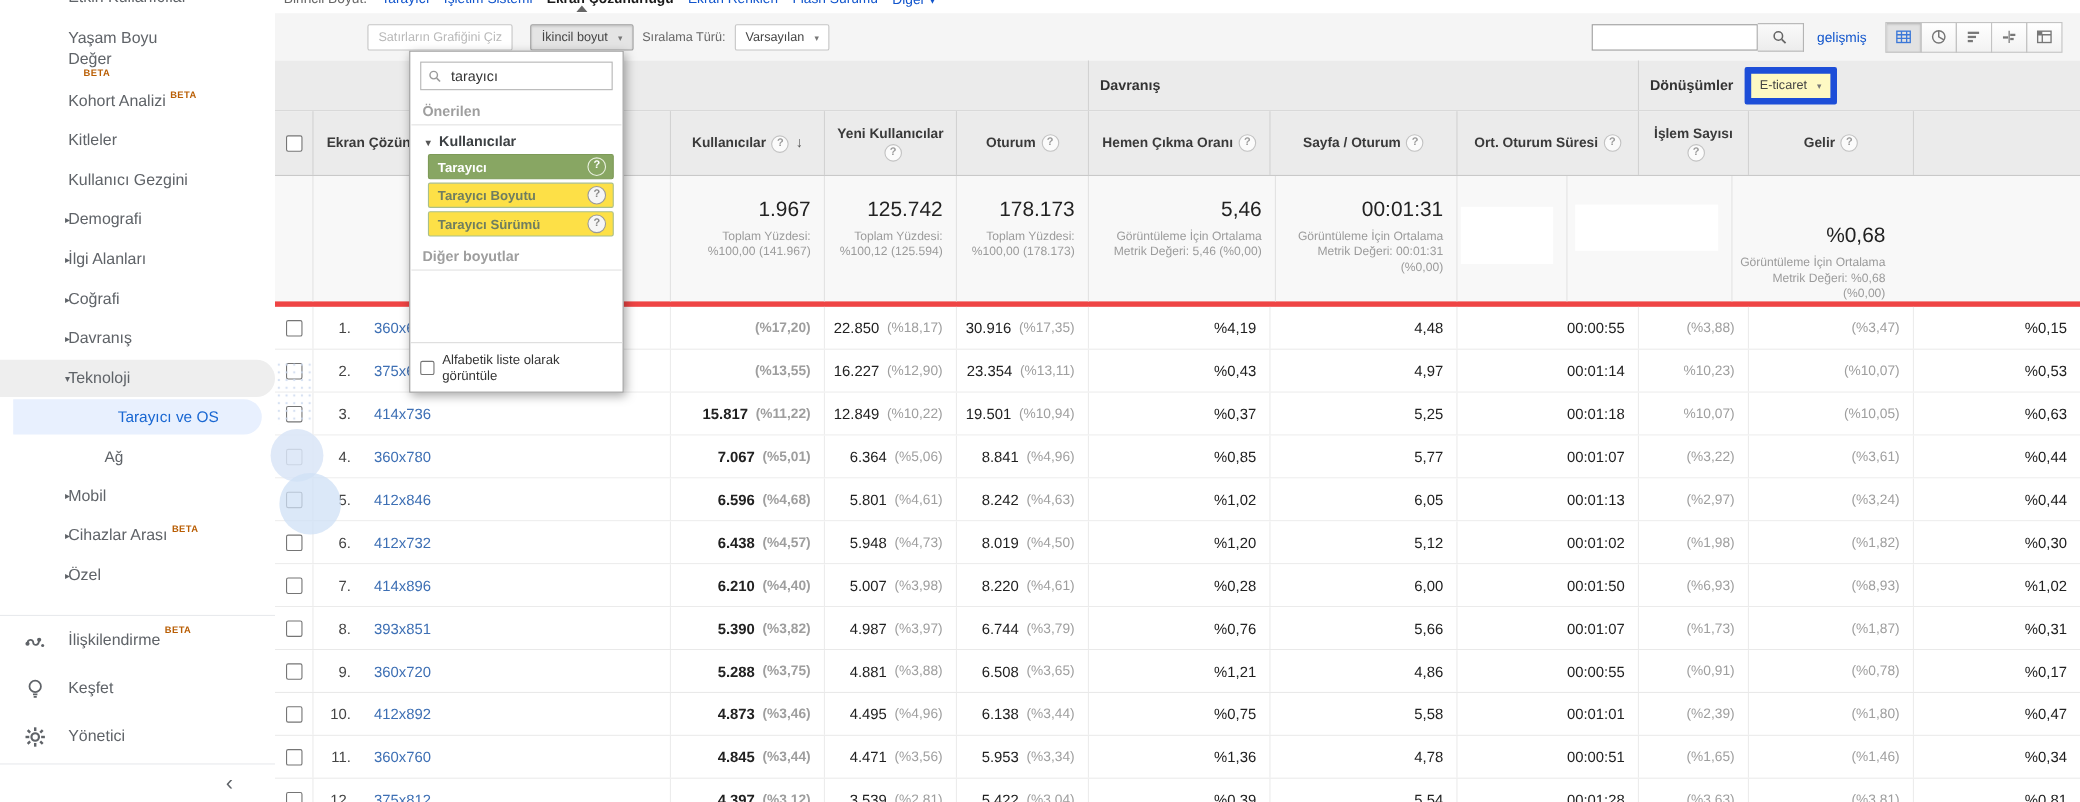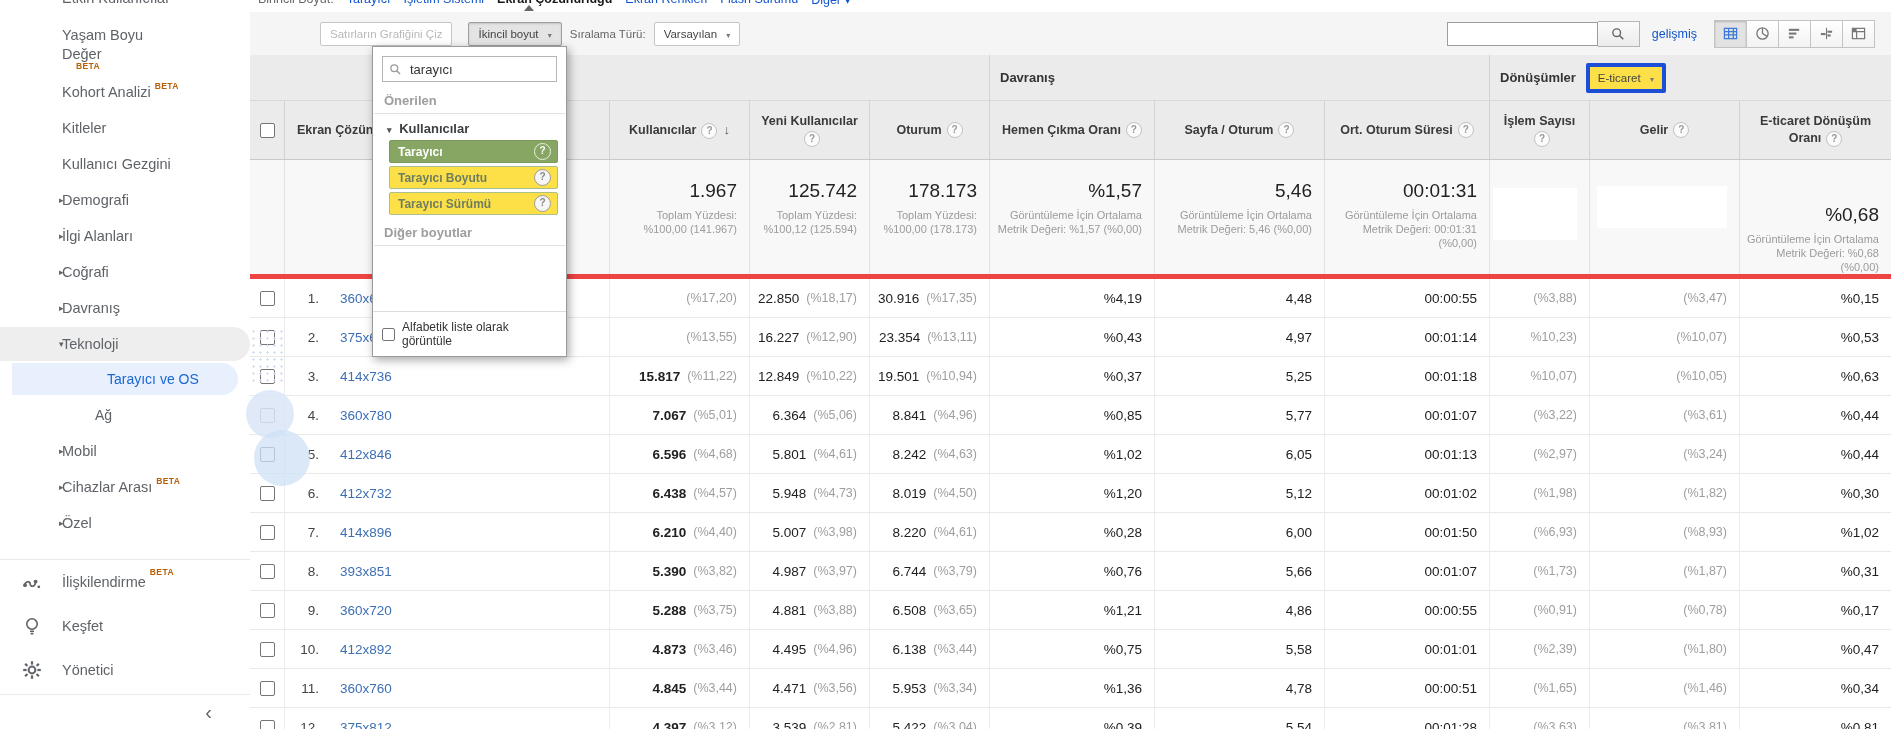--- a/index.html
+++ b/index.html
@@ -35,21 +35,21 @@
   .pd-row{position:absolute;top:-8px;left:8px;display:flex;gap:13px;font-size:12.5px;white-space:nowrap;}
   .pd-label{color:#666;}
   .pd-link{color:#1155cc;cursor:pointer;}
   .pd-link.sel{color:#1a1a1a;font-weight:bold;}
   .pd-caret{position:absolute;top:5px;left:274px;width:0;height:0;border-left:5px solid transparent;
             border-right:5px solid transparent;border-bottom:6px solid #666;}
   .toolbar{position:absolute;left:0;top:12px;width:1641px;height:43px;background:#f5f5f5;
            display:flex;align-items:center;padding-left:70px;box-sizing:border-box;}
   .tb-btn{font-size:11.5px;border:1px solid #c6c6c6;border-radius:2px;background:#fff;color:#444;
           padding:5px 9px;cursor:pointer;white-space:nowrap;}
-  .tb-btn.disabled{color:#b9b9b9;cursor:default;}
+  .tb-btn.disabled{color:#b9b9b9;cursor:default;margin-left:14px;}
   .tb-btn.pressed{background:#e4e4e4;border-color:#9f9f9f;box-shadow:inset 0 1px 2px rgba(0,0,0,.15);}
   .tb-gap{width:16px;} .tb-gap-s{width:8px;}
   .tb-label{font-size:11.5px;color:#666;white-space:nowrap;}
   .dd-arrow{font-size:8px;color:#777;margin-left:6px;}
   .tb-right{margin-left:auto;display:flex;align-items:center;padding-right:16px;}
   .search-input{width:137px;height:22px;border:1px solid #9d9d9d;background:#fff;font-size:12px;
                 padding:0 6px;outline:none;font-family:"Liberation Sans",sans-serif;}
   .search-btn{width:42px;height:26px;border:1px solid #b4b4b4;border-left:none;background:linear-gradient(#fafafa,#ececec);
               display:flex;align-items:center;justify-content:center;cursor:pointer;}
   .adv-link{color:#1155cc;font-size:12.5px;margin:0 18px 0 12px;cursor:pointer;}
@@ -63,21 +63,21 @@
   .cell{box-sizing:border-box;}
   .c-check{width:35px;} .c-res{width:325px;} .c-users{width:140px;} .c-nu{width:120px;} .c-ses{width:120px;}
   .c-bounce{width:165px;} .c-pages{width:170px;} .c-dur{width:165px;} .c-tr{width:100px;} .c-rev{width:150px;}
   .c-ecom{width:151px;}
   .group-row{height:45px;background:#ebebeb;border-bottom:1px solid #d9d9d9;}
   .g-empty{width:740px;box-sizing:border-box;border-right:1px solid #d2d2d2;}
   .g-behavior{width:500px;box-sizing:border-box;border-right:1px solid #d2d2d2;display:flex;align-items:center;
               padding-left:10px;font-size:13px;font-weight:bold;color:#333;}
   .g-conv{width:401px;box-sizing:border-box;display:flex;align-items:center;padding-left:10px;gap:10px;
           font-size:13px;font-weight:bold;color:#333;}
-  .mini-dd{font-size:11.5px;font-weight:normal;border:4px solid #1d4ed8;border-radius:2px;background:#fde047;
+  .mini-dd{font-size:11.5px;font-weight:normal;border:6px solid #1d4ed8;border-radius:2px;background:#fef9c3;
            color:#444;padding:5px 8px;cursor:pointer;white-space:nowrap;}
   .head-row{height:58px;background:#ebebeb;border-bottom:1px solid #c9c9c9;}
   .hcell{display:flex;align-items:center;justify-content:center;border-right:1px solid #d2d2d2;
          font-size:12.5px;font-weight:bold;color:#3a3a3a;text-align:center;padding:0 6px;line-height:17px;}
   .hcell.last{border-right:none;}
   .hcell.dim{justify-content:flex-start;padding-left:12px;text-align:left;}
   .qmark{display:inline-block;width:14px;height:14px;border:1px solid #c2c2c2;border-radius:50%;
          background:#fbfbfb;color:#999;font-size:10px;font-weight:bold;line-height:14px;text-align:center;
          margin-left:5px;vertical-align:middle;}
   .sort-arrow{color:#555;font-size:13px;margin-left:6px;}
@@ -92,21 +92,21 @@
   .redact-rev{width:130px;height:42px;margin-top:6px;}
   .drow{height:38px;border-bottom:1px solid #e9e9e9;background:#fff;}
   .dcell{border-right:1px solid #ececec;display:flex;align-items:center;justify-content:flex-end;
          gap:7px;padding-right:12px;font-size:13.5px;color:#212121;}
   .dcell.last{border-right:none;}
   .dcell.chk{justify-content:center;padding-right:0;}
   .dcell.res{justify-content:flex-start;padding-left:0;}
   .rank{width:34px;text-align:right;margin-right:14px;color:#444;}
   .res-link{color:#3d6fb4;cursor:pointer;}
   .pct{color:#9e9e9e;font-size:12.5px;}
-  .c-users .pct{font-weight:normal;}
+  .c-users .pct{font-weight:bold;}
   .c-users .val{font-weight:bold;}
   .cb{width:15px;height:15px;border:1.5px solid #757575;border-radius:2px;background:#fff;box-sizing:border-box;
       cursor:pointer;flex:none;}
   
   .dim-panel{position:absolute;left:122px;top:46px;width:195px;height:311px;background:#fff;
              border:1px solid #9a9a9a;box-shadow:2px 3px 9px rgba(0,0,0,.35);z-index:20;
              display:flex;flex-direction:column;box-sizing:border-box;}
   .panel-search{margin:9px 9px 4px 9px;height:26px;border:1px solid #b5b5b5;display:flex;align-items:center;
                 padding:0 6px;gap:6px;box-sizing:border-box;}
   .panel-search input{border:none;outline:none;font-size:13px;color:#333;width:100%;
@@ -393,43 +393,36 @@
         </div>
         <div class="cell hcell c-dur">
           <div><span>Ort. Oturum Süresi</span><span class="qmark">?</span></div>
         </div>
         <div class="cell hcell c-tr">
           <div><span>İşlem Sayısı</span><br><span class="qmark">?</span></div>
         </div>
         <div class="cell hcell c-rev">
           <div><span>Gelir</span><span class="qmark">?</span></div>
         </div>
-        <div class="cell hcell c-ecom last">
-          <div><span>E-ticaret Dönüşüm Oranı</span><span class="qmark">?</span></div>
-        </div>
       </div>
 
       <div class="trow sum-row">
         <div class="cell scell c-check"></div>
         <div class="cell scell c-res"></div>
         <div class="cell scell c-users">
           <span class="sum-val">1.967</span>
           <span class="sum-cap">Toplam Yüzdesi: %100,00 (141.967)</span>
         </div>
         <div class="cell scell c-nu">
           <span class="sum-val">125.742</span>
           <span class="sum-cap">Toplam Yüzdesi: %100,12 (125.594)</span>
         </div>
         <div class="cell scell c-ses">
           <span class="sum-val">178.173</span>
           <span class="sum-cap">Toplam Yüzdesi: %100,00 (178.173)</span>
-        </div>
-        <div class="cell scell c-bounce">
-          <span class="sum-val">%1,57</span>
-          <span class="sum-cap">Görüntüleme İçin Ortalama Metrik Değeri: %1,57 (%0,00)</span>
         </div>
         <div class="cell scell c-pages">
           <span class="sum-val">5,46</span>
           <span class="sum-cap">Görüntüleme İçin Ortalama Metrik Değeri: 5,46 (%0,00)</span>
         </div>
         <div class="cell scell c-dur">
           <span class="sum-val">00:01:31</span>
           <span class="sum-cap">Görüntüleme İçin Ortalama Metrik Değeri: 00:01:31 (%0,00)</span>
         </div>
         <div class="cell scell c-tr">

